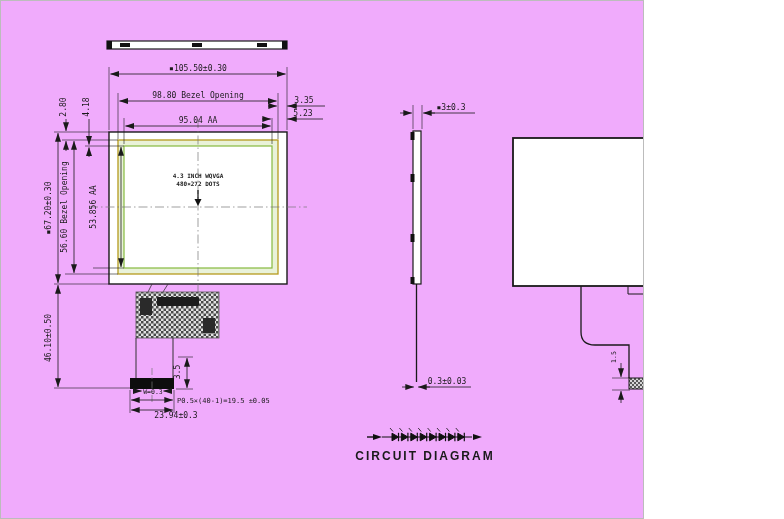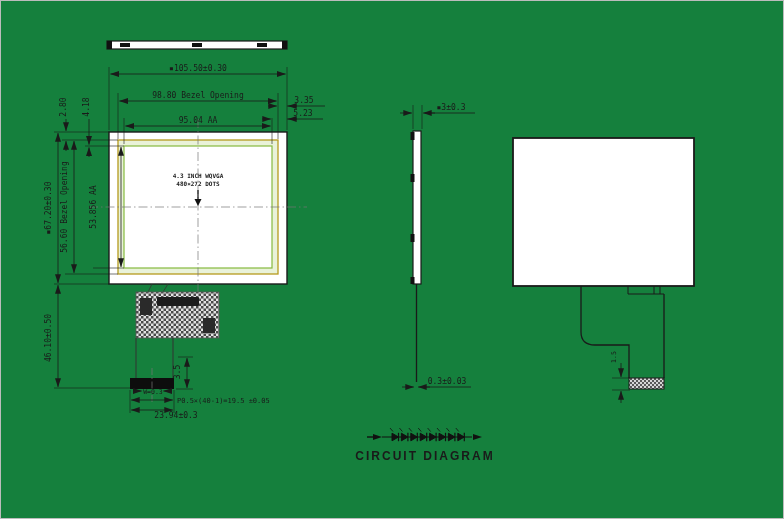--- a/index.html
+++ b/index.html
@@ -1,16 +1,16 @@
 <!DOCTYPE html>
 <html><head>
 <meta charset="utf-8">
 <style>
   html,body{margin:0;padding:0;background:#fff;}
-  #stage{position:relative;width:784px;height:519px;background:#15803d;
+  #stage{position:relative;width:644px;height:519px;background:#f0abfc;
          border:1px solid #bcbcbc;box-sizing:border-box;overflow:hidden;
          font-family:"DejaVu Sans Mono", monospace;}
   svg{display:block;}
   text{fill:#1a1a1a;font-family:"DejaVu Sans Mono", monospace;}
   .dim{font-size:8px;}
   .dimsmall{font-size:6.5px;}
   .pitch{font-size:7px;}
   .panel-label{font-size:6px;font-weight:bold;}
   .circuit-title{font-size:12px;font-weight:bold;letter-spacing:2px;
                  font-family:"Liberation Sans", sans-serif;}

